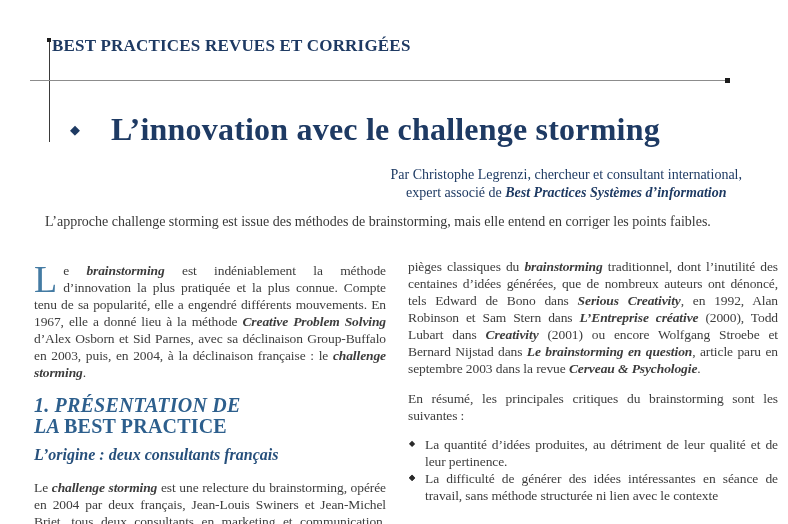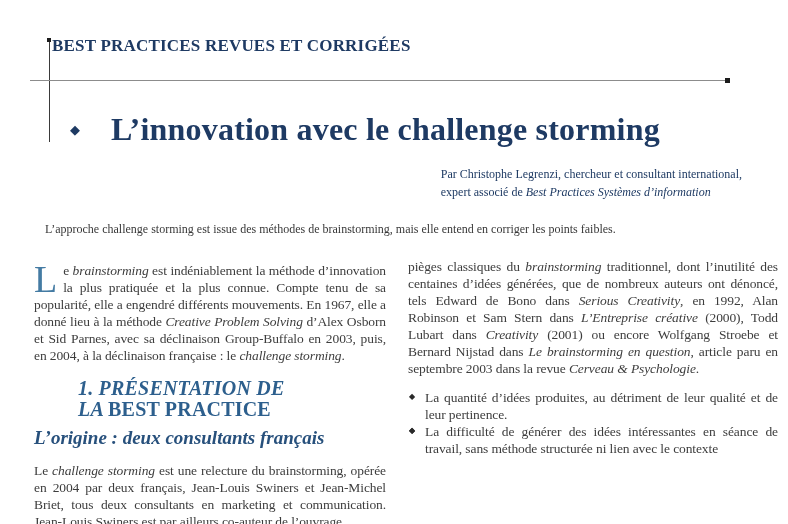--- a/index.html
+++ b/index.html
@@ -26,52 +26,52 @@
   .title-row {
     position:absolute; left:70px; top:112px; width:700px;
     display:flex; align-items:center;
   }
   .title-bullet { font-size:13px; color:#1e3a63; margin-right:31px; line-height:1; }
   .page-title {
     font-size:32px; font-weight:bold; color:#1e3a63; line-height:34px;
     letter-spacing:.2px;
   }
   .byline {
-    position:absolute; right:46px; top:166px; text-align:left;
-    font-size:12px; line-height:17.5px; color:#1e3a63;
+    position:absolute; right:46px; top:166px; text-align:center;
+    font-size:14px; line-height:17.5px; color:#1e3a63;
   }
   .standfirst {
-    position:absolute; left:45px; top:220px; width:702px;
-    font-size:12px; line-height:19px; color:#383838;
+    position:absolute; left:45px; top:212px; width:702px;
+    font-size:14px; line-height:19px; color:#383838;
   }
   .columns {
     position:absolute; left:34px; top:258px; width:744px;
     display:flex; gap:22px;
   }
   .col-left  { width:352px; }
   .col-right { width:370px; }
   .body-text {
     font-size:13.5px; line-height:17px; letter-spacing:-0.1px;
     text-align:justify; color:#3d3d3d;
   }
-  .body-text i, .byline i { font-style:italic; }
+  .body-text i, .byline i { font-style:italic;font-weight:bold; }
   .dropcap {
     float:left;
     font-size:38px; line-height:31px;
     padding-right:6px; padding-top:2px;
     color:#447ba3;
   }
   .section-heading {
     margin-top:14px;
     font-size:20px; line-height:21px; font-weight:bold;
-    color:#2d5f8d; letter-spacing:.2px;margin-left:44px;
+    color:#2d5f8d; letter-spacing:.2px;
   }
   .subheading {
     margin-top:10px;
-    font-size:19px; font-weight:bold; font-style:italic;
+    font-size:16px; font-weight:bold; font-style:italic;
     color:#27507c; line-height:16px;
   }
   .para2 { margin-top:16px; }
   .lead-para { margin-top:4px; }
   .resume-para { margin-top:13px; }
   .bullet-list { list-style:none; margin-top:12px; }
   .bullet-list li { position:relative; padding-left:17px; }
   .bullet-icon {
     position:absolute; left:1px; top:4px;
     font-size:8px; color:#2a2a2a; line-height:1;
@@ -108,20 +108,21 @@
     <h2 class="section-heading">
       <div><i>1. PRÉSENTATION DE</i></div>
       <div><i>LA </i><span>BEST PRACTICE</span></div>
     </h2>
     <h3 class="subheading">L’origine : deux consultants français</h3>
     <p class="body-text para2"><span>Le </span><i>challenge storming</i><span> est une relecture du brainstorming, opérée en 2004 par deux français, Jean-Louis Swiners et Jean-Michel Briet, tous deux consultants en marketing et communication. Jean-Louis Swiners est par ailleurs co-auteur de l’ouvrage</span></p>
   </div>
 
   <div class="col-right">
     <p class="body-text"><span>pièges classiques du </span><i>brainstorming</i><span> traditionnel, dont l’inutilité des centaines d’idées générées, que de nombreux auteurs ont dénoncé, tels Edward de Bono dans </span><i>Serious Creativity</i><span>, en 1992, Alan Robinson et Sam Stern dans </span><i>L’Entreprise créative</i><span> (2000), Todd Lubart dans </span><i>Creativity</i><span> (2001) ou encore Wolfgang Stroebe et Bernard Nijstad dans </span><i>Le brainstorming en question</i><span>, article paru en septembre 2003 dans la revue </span><i>Cerveau &amp; Psychologie</i><span>.</span></p>
+    <p class="body-text resume-para">En résumé, les principales critiques du brainstorming sont les suivantes :</p>
     <ul class="bullet-list">
       <li class="body-text">
         <span class="bullet-icon">◆</span>
         <span>La quantité d’idées produites, au détriment de leur qualité et de leur pertinence.</span>
       </li>
       <li class="body-text">
         <span class="bullet-icon">◆</span>
       </li>
       <li class="body-text">
         <span class="bullet-icon">◆</span>

